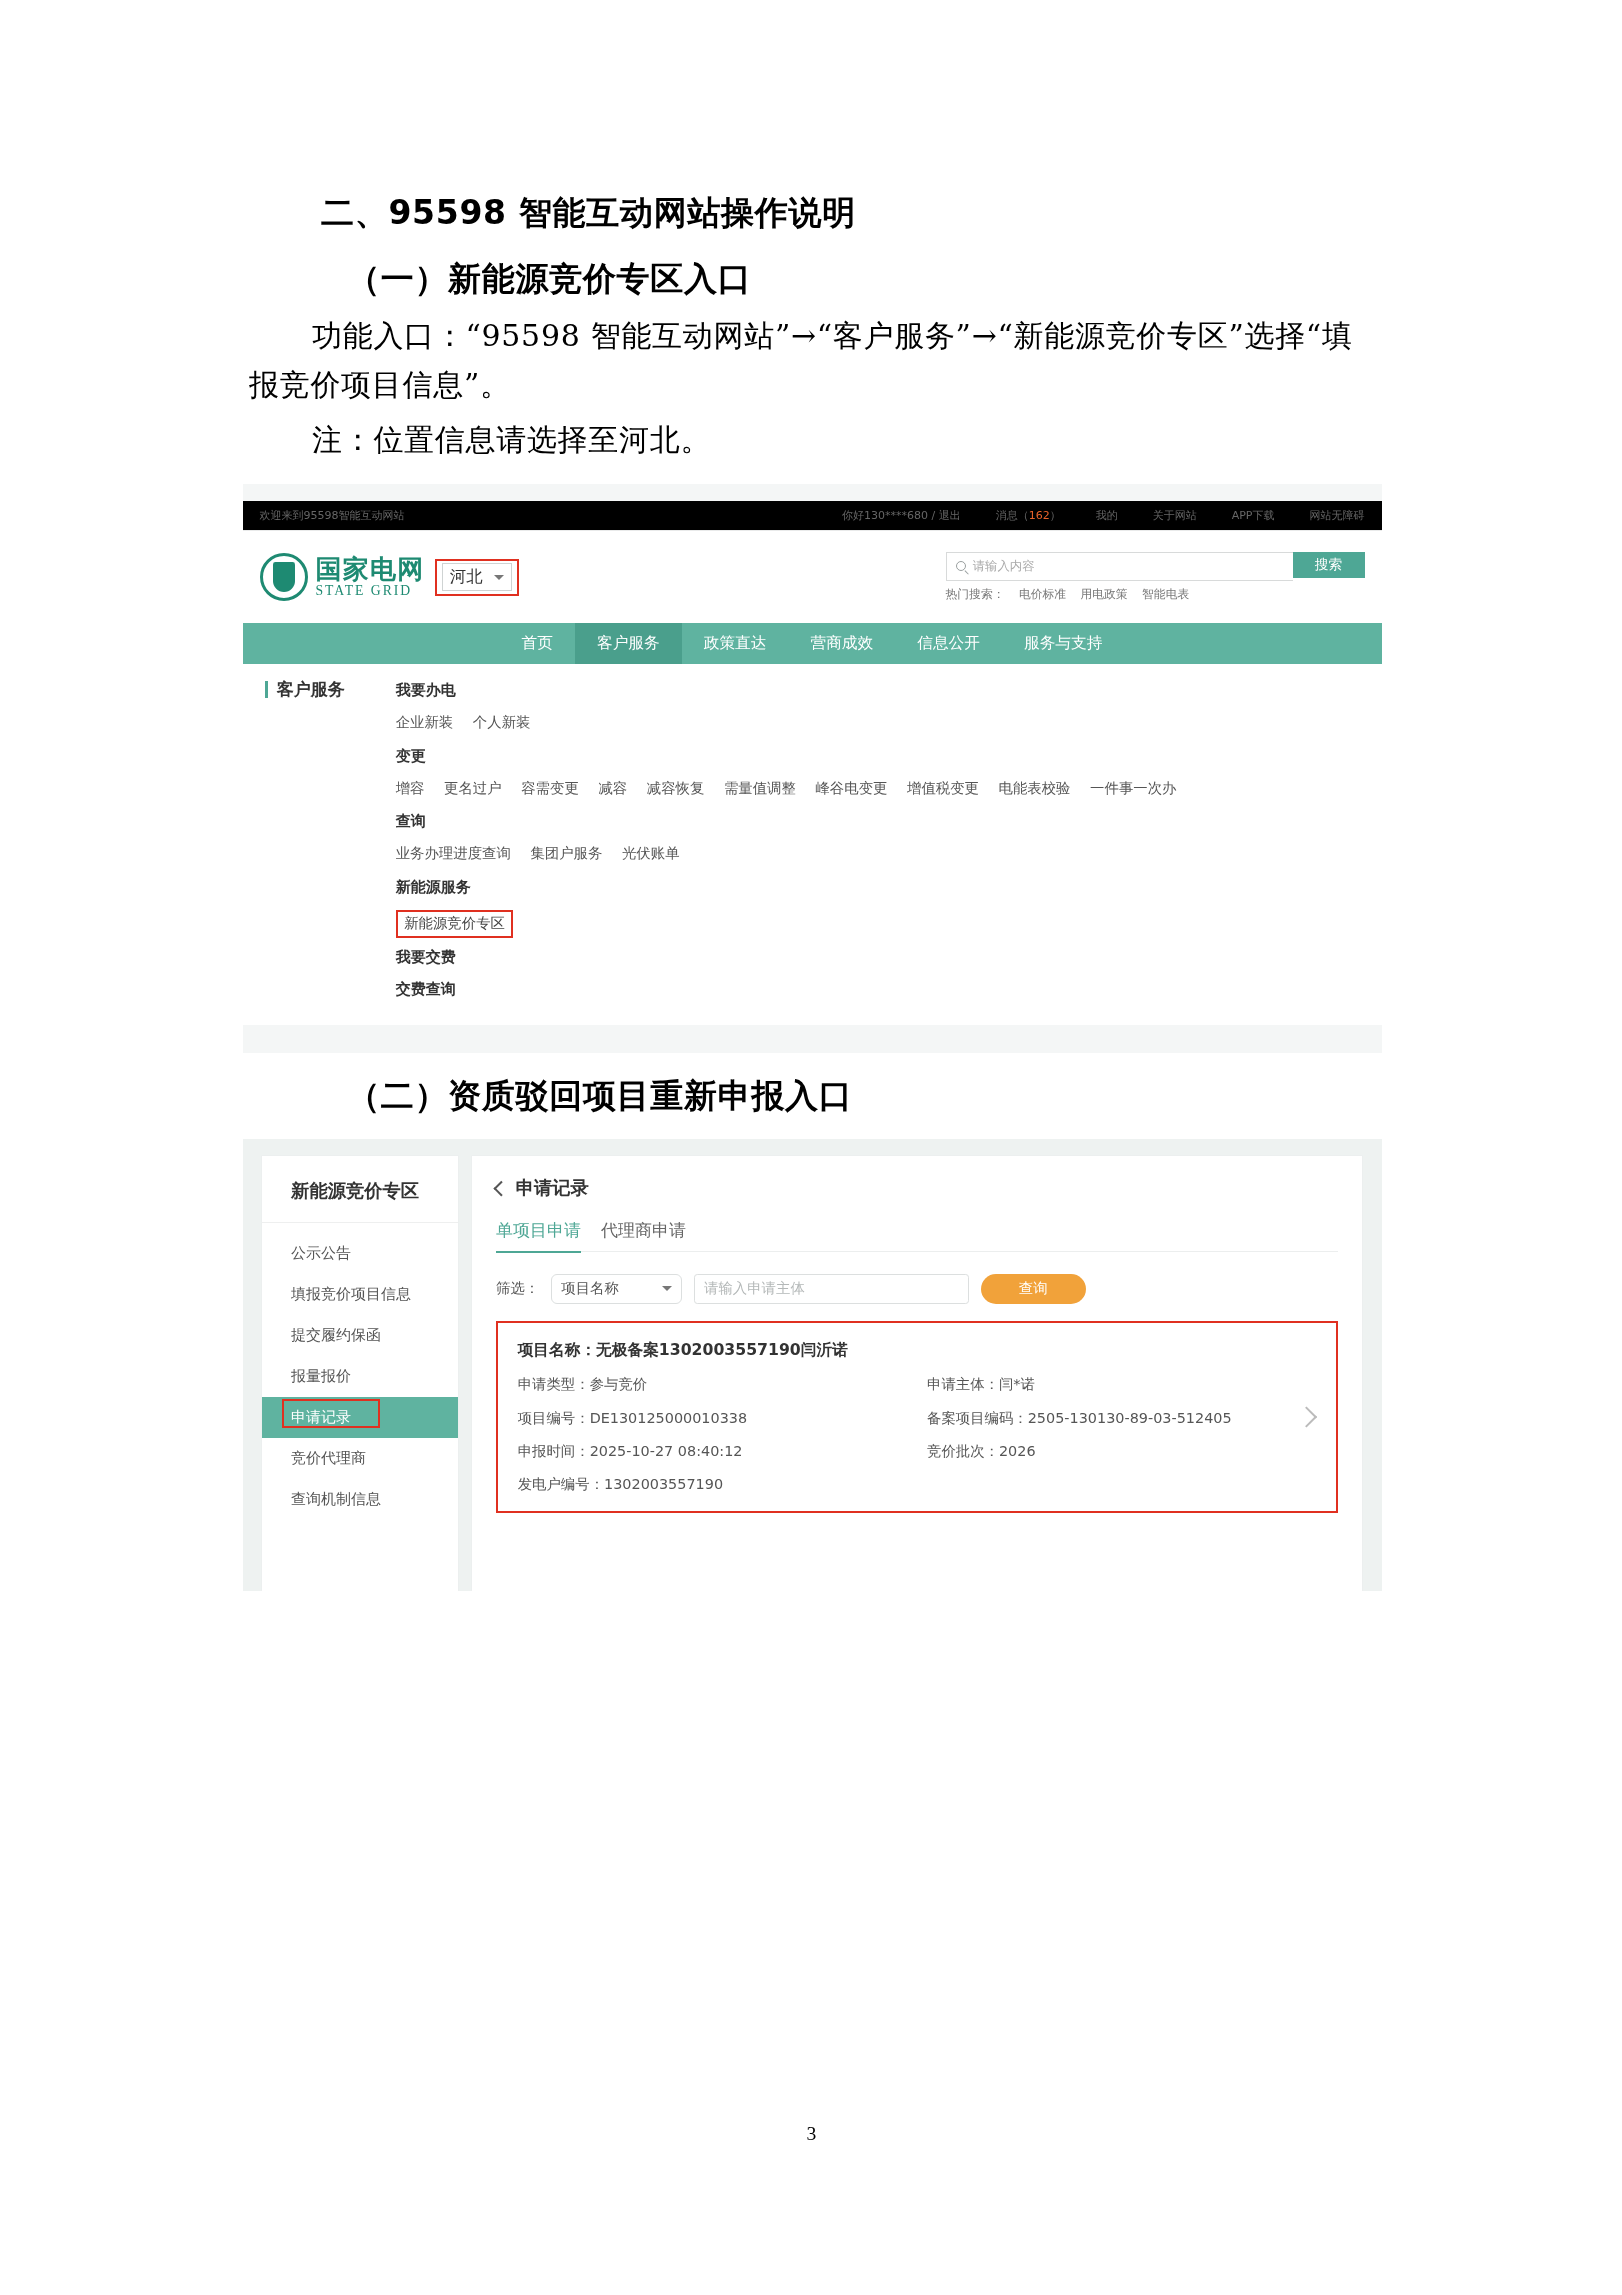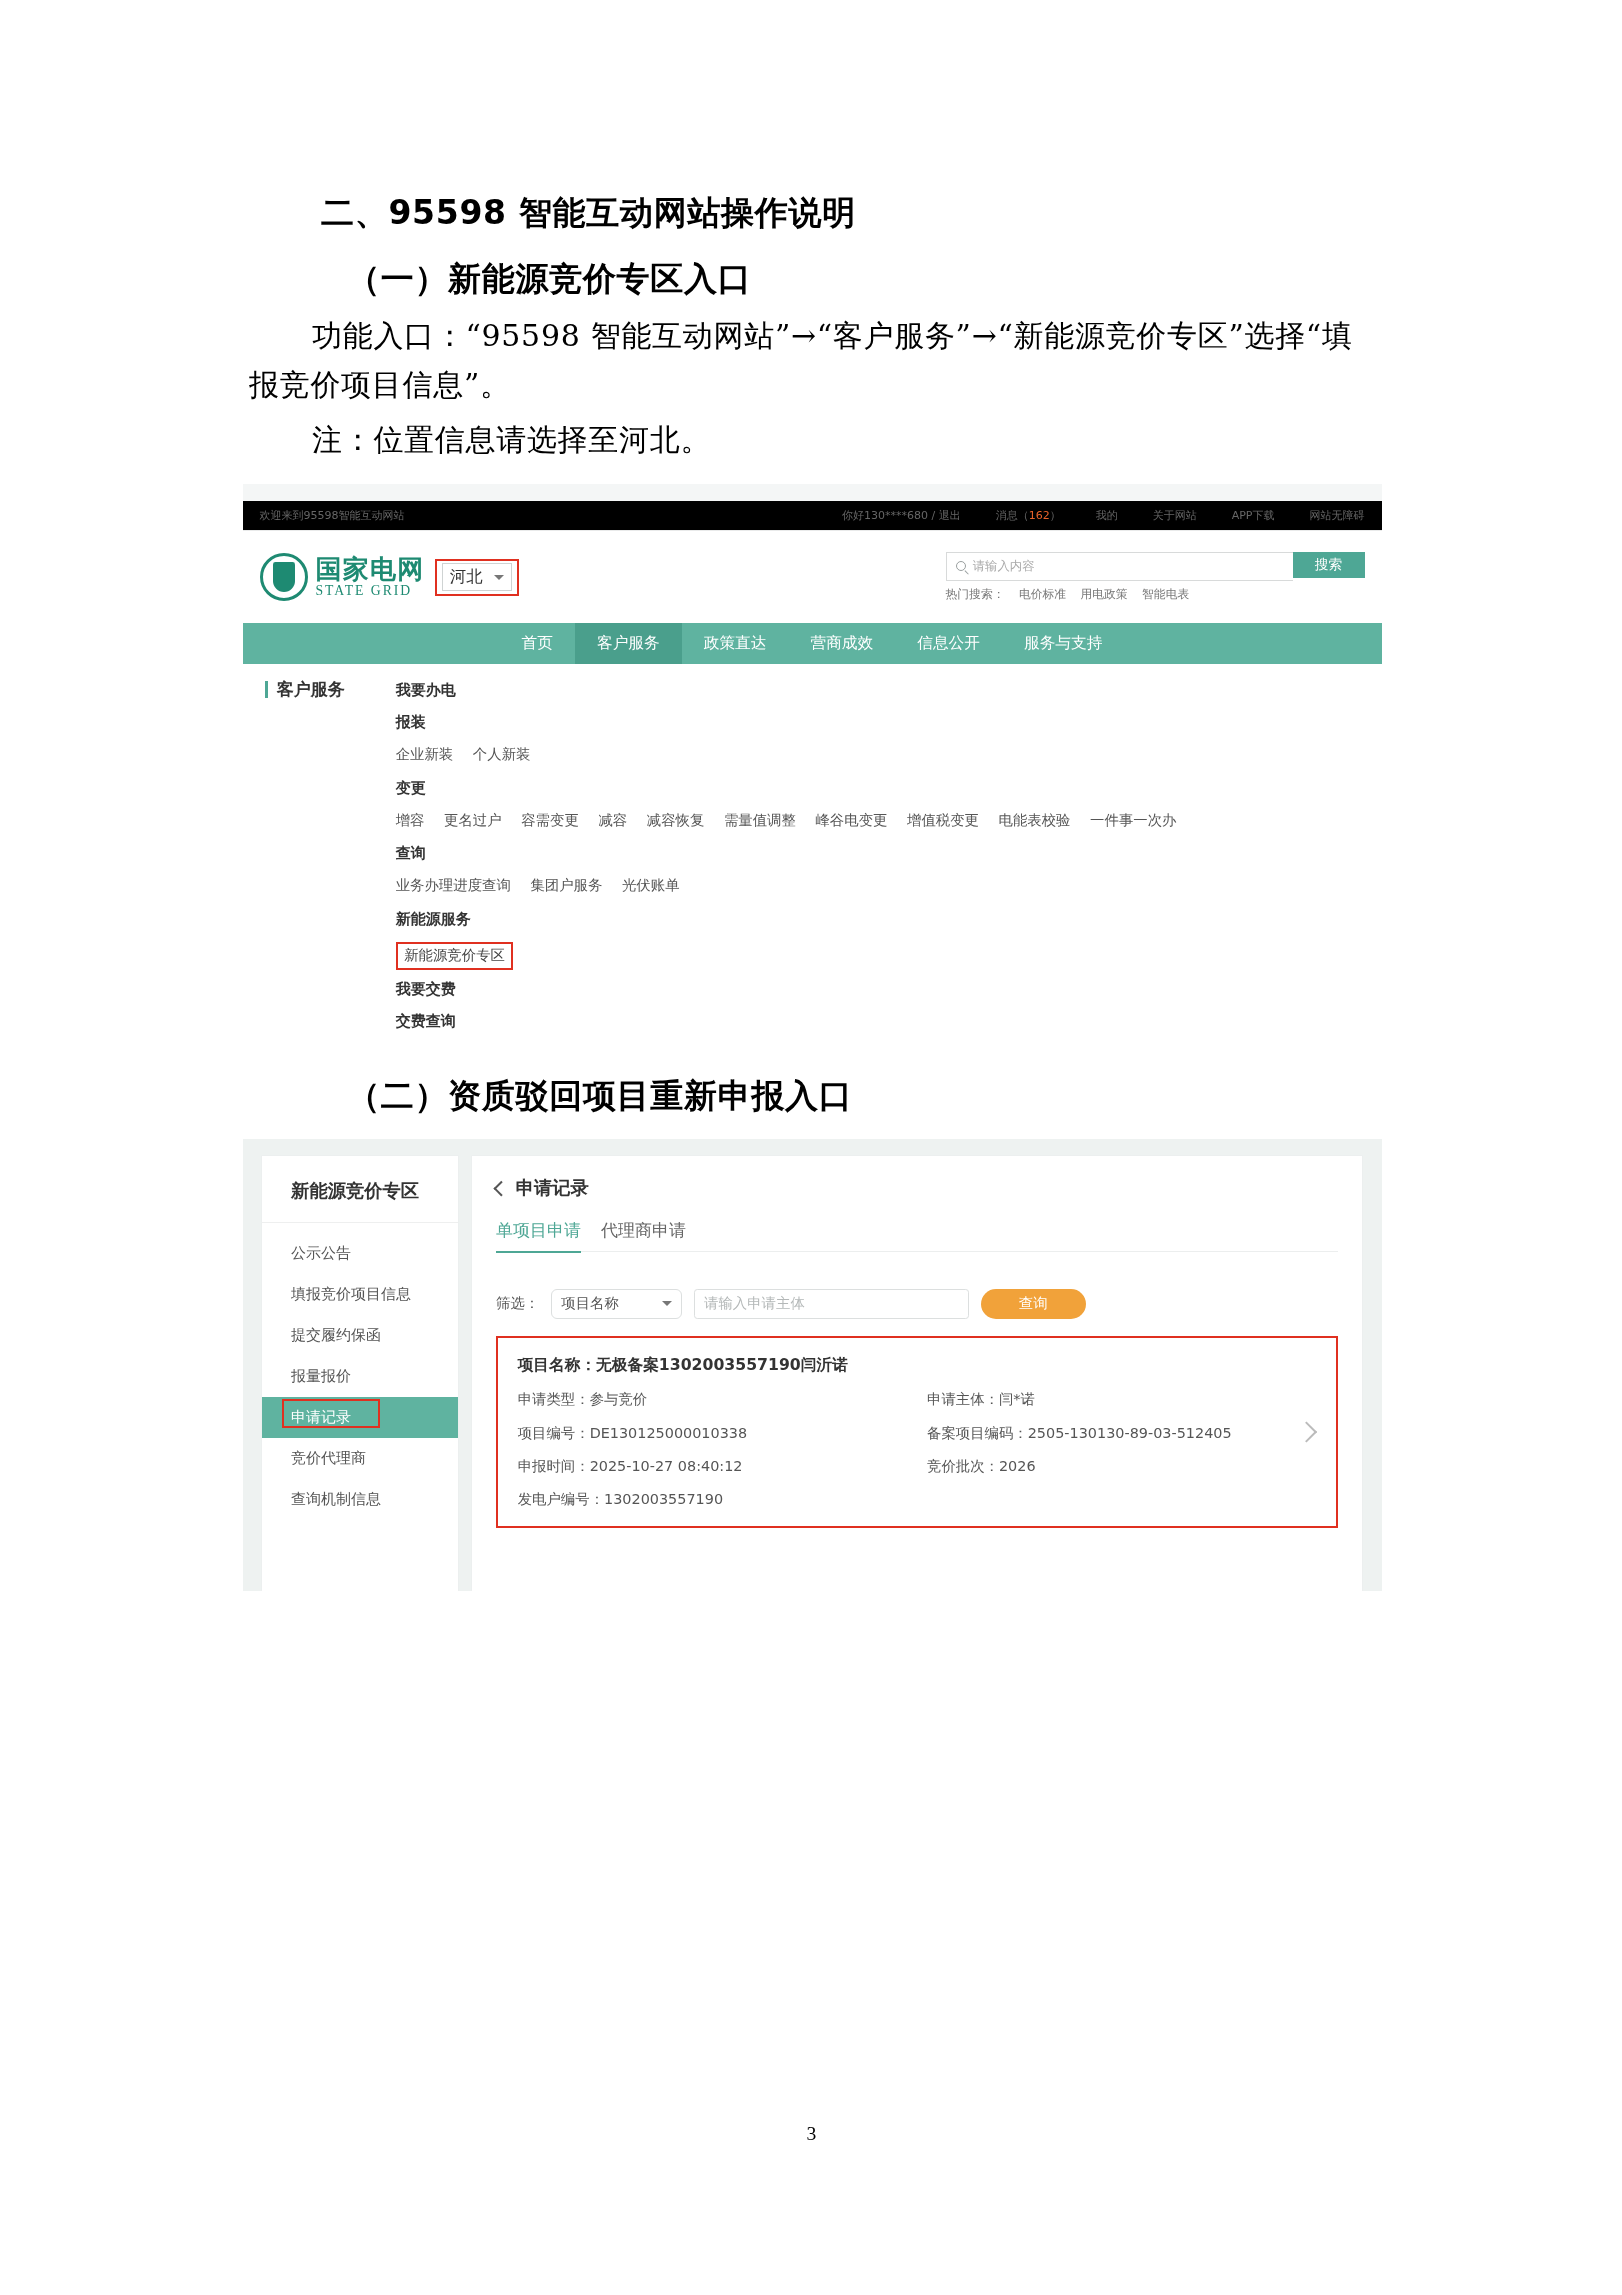--- a/index.html
+++ b/index.html
@@ -361,21 +361,21 @@
     color: #666;
     padding-bottom: 9.2px;
   }
   .f2-tabs .tab.active {
     color: #4ea795;
     border-bottom: 2.6px solid #4ea795;
     padding-bottom: 9.2px;
     margin-bottom: -11.8px;
   }
   .f2-filter {
-    margin-top: 37px;
+    margin-top: 22px;
     display: flex;
     align-items: center;
     gap: 11.8px;
     font-family: "DejaVu Sans", sans-serif;
     font-size: 14.4px;
     color: #555;
   }
   .f2-select {
     width: 131px; height: 30px;
     border: 0.7px solid #dcdfdf;
@@ -519,21 +519,20 @@
       </div>
 
       <div class="panel">
         <div class="panel-side">
           <div class="title">客户服务</div>
         </div>
         <div class="panel-main">
 
           <div class="grp-title">我要办电</div>
 
-          <div class="grp-title">报装</div>
           <div class="grp-items">
             <span>企业新装</span>
             <span>个人新装</span>
           </div>
 
           <div class="grp-title">变更</div>
           <div class="grp-items">
             <span>增容</span>
             <span>更名过户</span>
             <span>容需变更</span>

